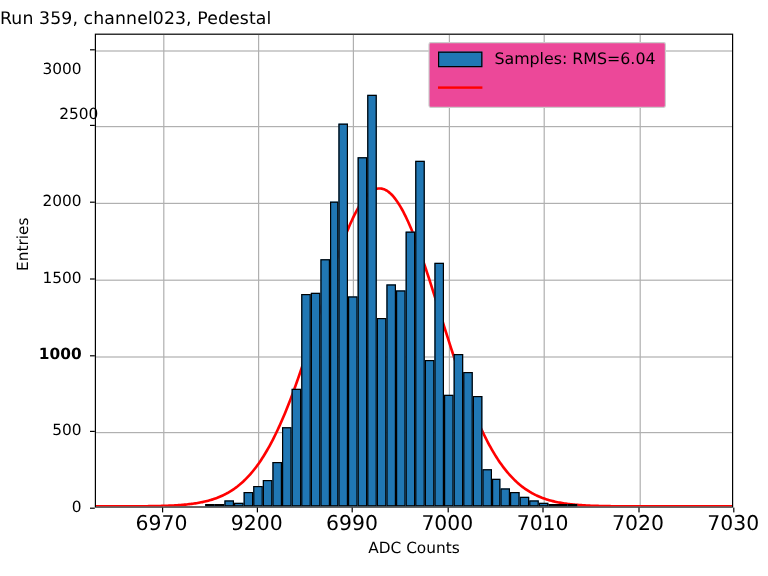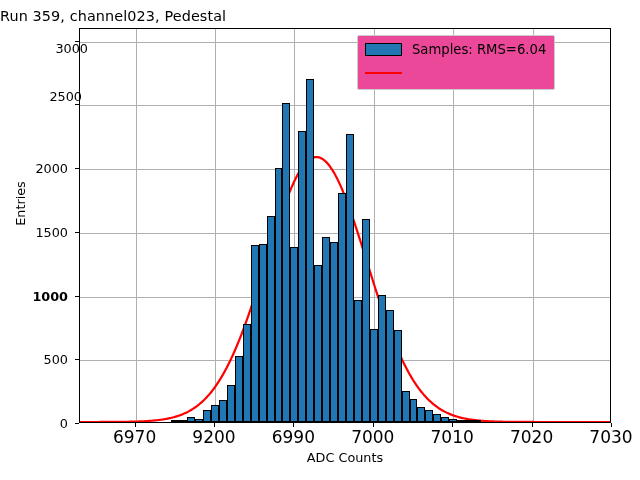--- a/index.html
+++ b/index.html
@@ -243,21 +243,21 @@
       <div class="ytick-label" style="top: 359.29px;">500</div>
       <div class="ytick-mark" style="top: 295.581px;"></div>
       <div class="ytick-label" style="top: 295.581px; font-weight: bold;">1000</div>
       <div class="ytick-mark" style="top: 231.871px;"></div>
       <div class="ytick-label" style="top: 231.871px;">1500</div>
       <div class="ytick-mark" style="top: 168.161px;"></div>
       <div class="ytick-label" style="top: 168.161px;">2000</div>
       <div class="ytick-mark" style="top: 104.452px;"></div>
       <div class="ytick-label" style="top: 96px; margin-left: 14px;">2500</div>
       <div class="ytick-mark" style="top: 40.7419px;"></div>
-      <div class="ytick-label" style="top: 48px; padding-left: 20px;">3000</div>
+      <div class="ytick-label" style="top: 58px;">3000</div>
     </div>
 
   <div id="xlabel">ADC Counts</div>
   <div id="ylabel">Entries</div>
 
   <div id="legend">
     <div class="legend-row">
       <span class="legend-swatch-bar"></span>
       <span class="legend-text">Samples: RMS=6.04</span>
     </div>

